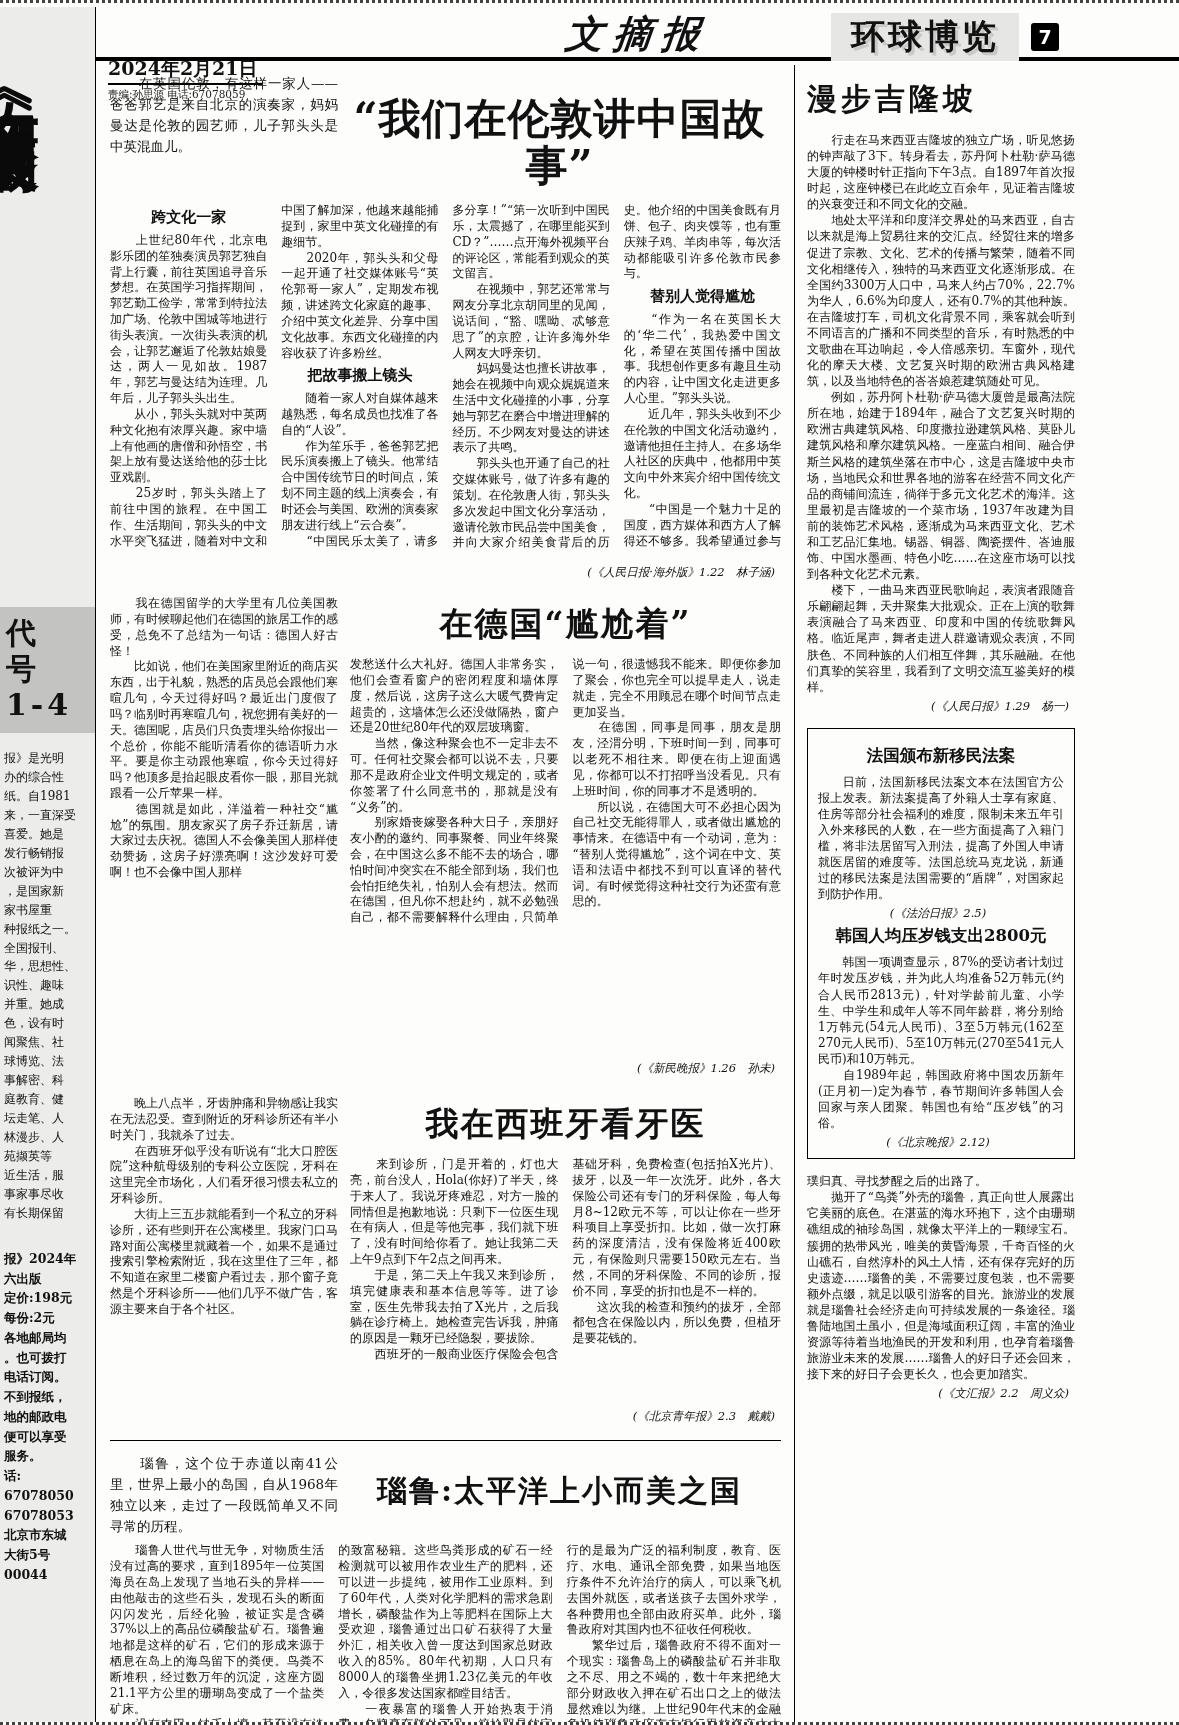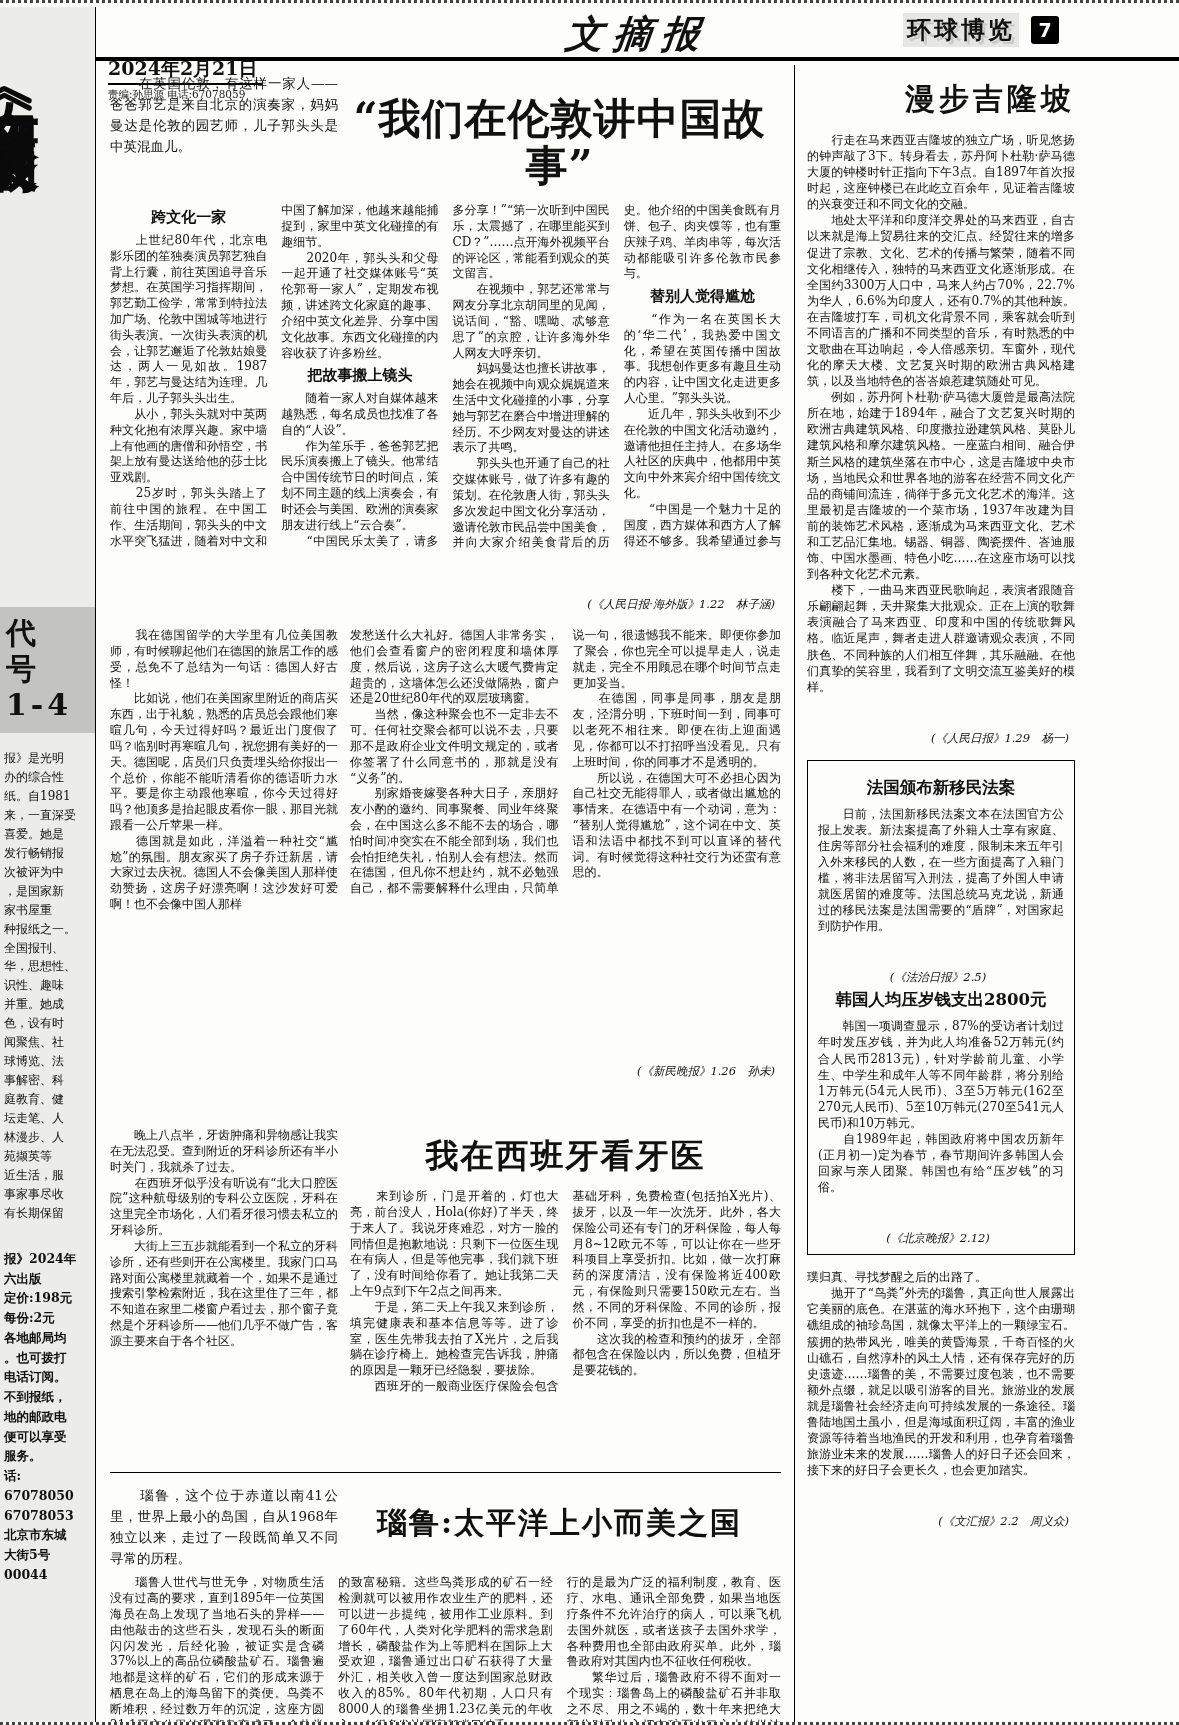--- a/index.html
+++ b/index.html
@@ -23,34 +23,34 @@
   
   .header { position:absolute; left:96px; top:4px; width:1083px; height:54px;
             border-bottom:4px solid #000; }
   .date-block { position:absolute; left:12px; top:5px;margin-top:44px; }
   .date { font-size:19px; font-weight:700; border-bottom:2px solid #000; padding:0 4px 1px 0; }
   .editor { font-size:10.5px; margin-top:3px; color:#222; }
   .masthead { position:absolute; left:0; right:0; top:2px; text-align:center;
               font-size:38px; font-weight:900; font-style:italic; letter-spacing:10px;
               transform:skewX(-6deg); }
   .section-wrap { position:absolute; right:120px; top:6px; display:flex; align-items:center; gap:12px; }
-  .section-title { font-size:24px; font-weight:900; letter-spacing:3px; background:#e6e6e4;
-                   padding:1px 4px; text-shadow:3px 3px 0 #c9c9c7; }
+  .section-title { font-size:34px; font-weight:900; letter-spacing:3px; background:#e6e6e4;
+                   padding:1px 20px; text-shadow:3px 3px 0 #c9c9c7; }
   .page-no { width:28px; height:28px; background:#000; color:#fff; font-weight:900;
              font-size:19px; display:flex; align-items:center; justify-content:center;
              border-radius:3px; font-family:"DejaVu Sans", sans-serif; }
 
   
   .main { position:absolute; left:96px; top:62px; width:983px; height:1660px; display:flex; }
   .left-zone { width:699px; border-right:1.5px solid #000; padding:4px 13px 0 14px; }
   .right-zone { width:284px; padding:4px 4px 0 12px; }
 
   .pre { white-space:pre-line; text-align:justify; }
   .body-txt { font-size:12px; line-height:1.32; }
-  .source { text-align:right; font-style:italic; font-size:11.5px; padding:4px 6px 0 0;margin-top:32px; }
+  .source { text-align:right; font-style:italic; font-size:11.5px; padding:4px 6px 0 0; }
   h3.sub { font-size:15px; font-weight:900; text-align:center; margin:5px 0; }
 
   
   .lead-row { display:flex; }
   .intro-box { width:228px; font-size:13.5px; line-height:1.56; padding-top:4px; }
   .headline-main { flex:1; font-size:42px; font-weight:900; text-align:center;
                    line-height:1.12; padding:26px 6px 6px; letter-spacing:1px; }
   .body-cols4 { column-count:4; column-gap:14px; height:358px; overflow:hidden; margin-top:8px; }
 
   
@@ -68,21 +68,21 @@
   .block-spain .body-cols2 { height:248px; }
 
   
   .block-nauru { border-top:1.5px solid #000; margin-top:14px; padding-top:8px;
                  height:310px; overflow:hidden; }
   .headline-nauru { flex:1; font-size:30px; font-weight:900; text-align:center;
                     padding:22px 0 6px; letter-spacing:2px; }
   .body-cols3 { column-count:3; column-gap:14px; height:212px; overflow:hidden; margin-top:6px; }
 
   
-  .headline-right { font-size:30px; font-weight:900; text-align:right; letter-spacing:4px;
+  .headline-right { font-size:30px; font-weight:900; text-align:left; letter-spacing:4px;
                     padding:10px 0 12px; }
   .rz-body { font-size:12px; line-height:1.34; }
   .feature-box { border:1.5px solid #000; border-radius:0; padding:12px 10px 8px;
                  margin-top:14px; }
   .feature-box h4 { font-size:16.5px; font-weight:900; text-align:center; margin:4px 0 7px; }
   .feature-box .source { text-align:center; }
   .nauru-right { margin-top:14px; }
 </style>
 </head>
 <body>
@@ -179,20 +179,21 @@
 　　“中国是一个魅力十足的国度，西方媒体和西方人了解得还不够多。我希望通过参与文化活动，打破更多有关中国的刻板印象，自信讲出中国故事。”郭头头说。</div>
         </div>
         <div class="source">(《人民日报·海外版》1.22　林子涵)</div>
       </div>
 
       <div class="art-row block-germany">
         <div class="colA body-txt pre">　　我在德国留学的大学里有几位美国教师，有时候聊起他们在德国的旅居工作的感受，总免不了总结为一句话：德国人好古怪！
 　　比如说，他们在美国家里附近的商店买东西，出于礼貌，熟悉的店员总会跟他们寒暄几句，今天过得好吗？最近出门度假了吗？临别时再寒暄几句，祝您拥有美好的一天。德国呢，店员们只负责埋头给你报出一个总价，你能不能听清看你的德语听力水平。要是你主动跟他寒暄，你今天过得好吗？他顶多是抬起眼皮看你一眼，那目光就跟看一公斤苹果一样。
 　　德国就是如此，洋溢着一种社交“尴尬”的氛围。朋友家买了房子乔迁新居，请大家过去庆祝。德国人不会像美国人那样使劲赞扬，这房子好漂亮啊！这沙发好可爱啊！也不会像中国人那样</div>
         <div class="colB">
+          <h2 class="headline-mid">在德国“尴尬着”</h2>
           <div class="body-cols2 body-txt pre">发愁送什么大礼好。德国人非常务实，他们会查看窗户的密闭程度和墙体厚度，然后说，这房子这么大暖气费肯定超贵的，这墙体怎么还没做隔热，窗户还是20世纪80年代的双层玻璃窗。
 　　当然，像这种聚会也不一定非去不可。任何社交聚会都可以说不去，只要那不是政府企业文件明文规定的，或者你签署了什么同意书的，那就是没有“义务”的。
 　　别家婚丧嫁娶各种大日子，亲朋好友小酌的邀约、同事聚餐、同业年终聚会，在中国这么多不能不去的场合，哪怕时间冲突实在不能全部到场，我们也会怕拒绝失礼，怕别人会有想法。然而在德国，但凡你不想赴约，就不必勉强自己，都不需要解释什么理由，只简单说一句，很遗憾我不能来。即便你参加了聚会，你也完全可以提早走人，说走就走，完全不用顾忌在哪个时间节点走更加妥当。
 　　在德国，同事是同事，朋友是朋友，泾渭分明，下班时间一到，同事可以老死不相往来。即便在街上迎面遇见，你都可以不打招呼当没看见。只有上班时间，你的同事才不是透明的。
 　　所以说，在德国大可不必担心因为自己社交无能得罪人，或者做出尴尬的事情来。在德语中有一个动词，意为：“替别人觉得尴尬”，这个词在中文、英语和法语中都找不到可以直译的替代词。有时候觉得这种社交行为还蛮有意思的。</div>
           <div class="source">(《新民晚报》1.26　孙未)</div>
         </div>
       </div>
 
       <div class="art-row block-spain">

